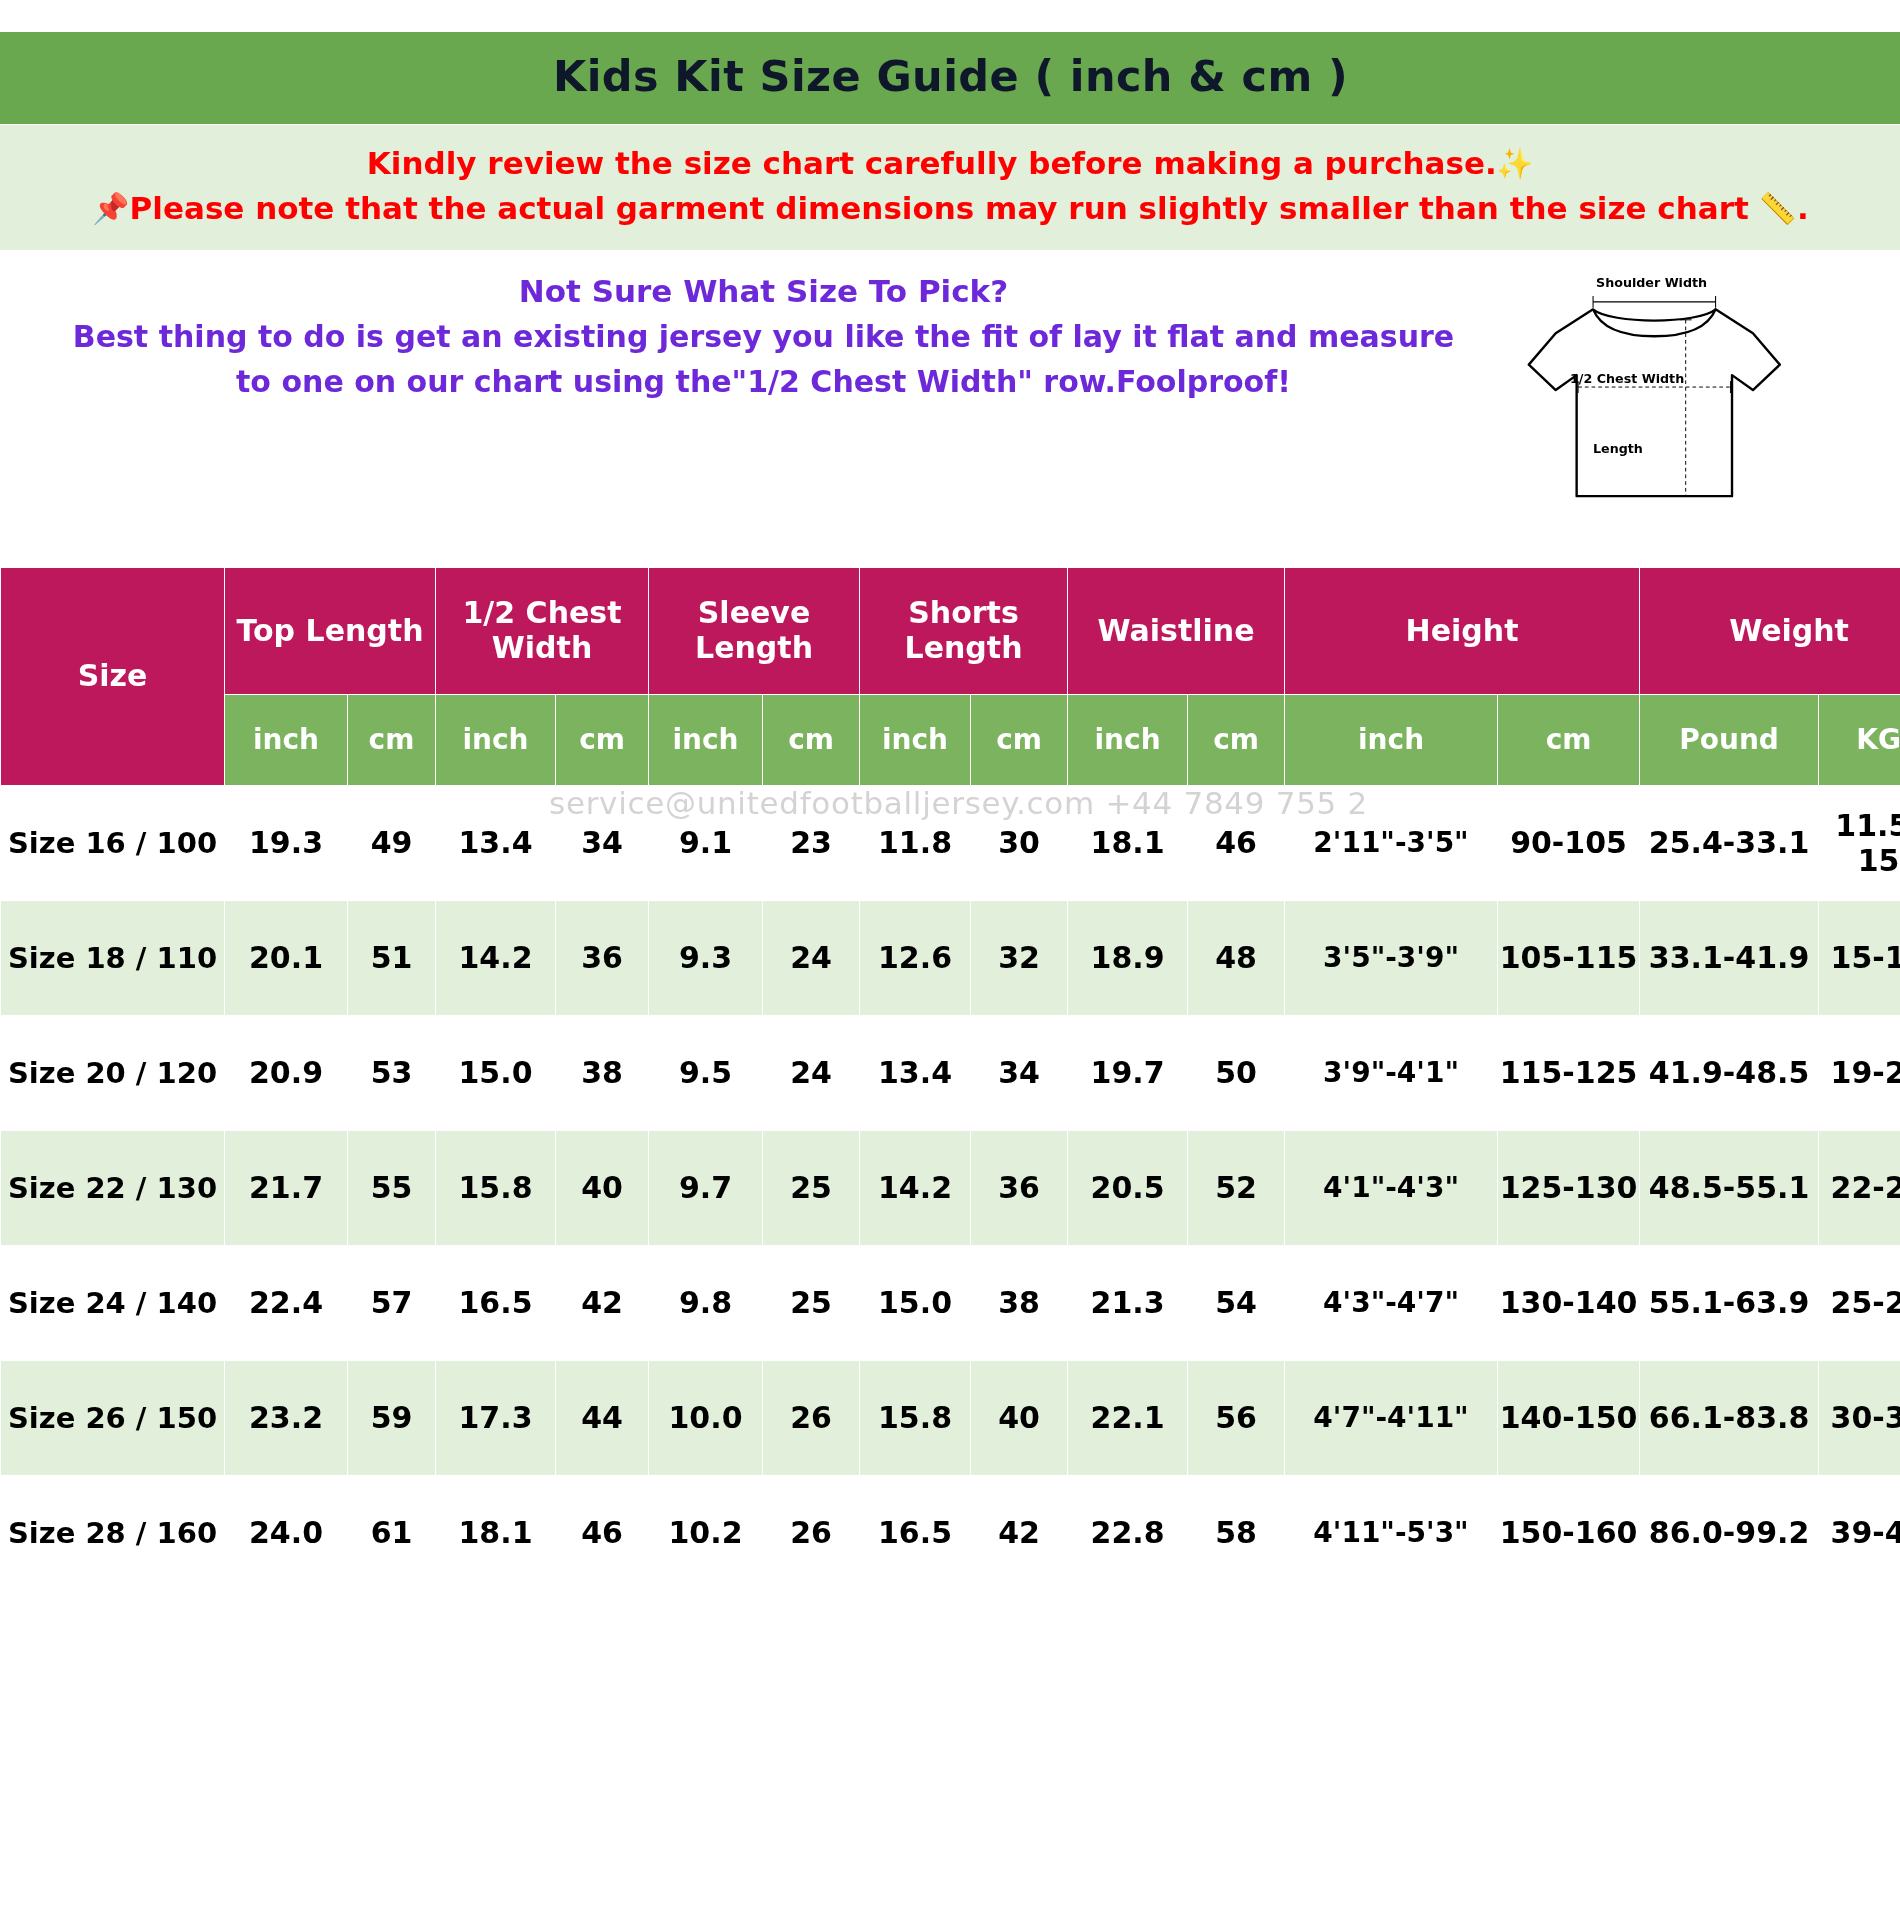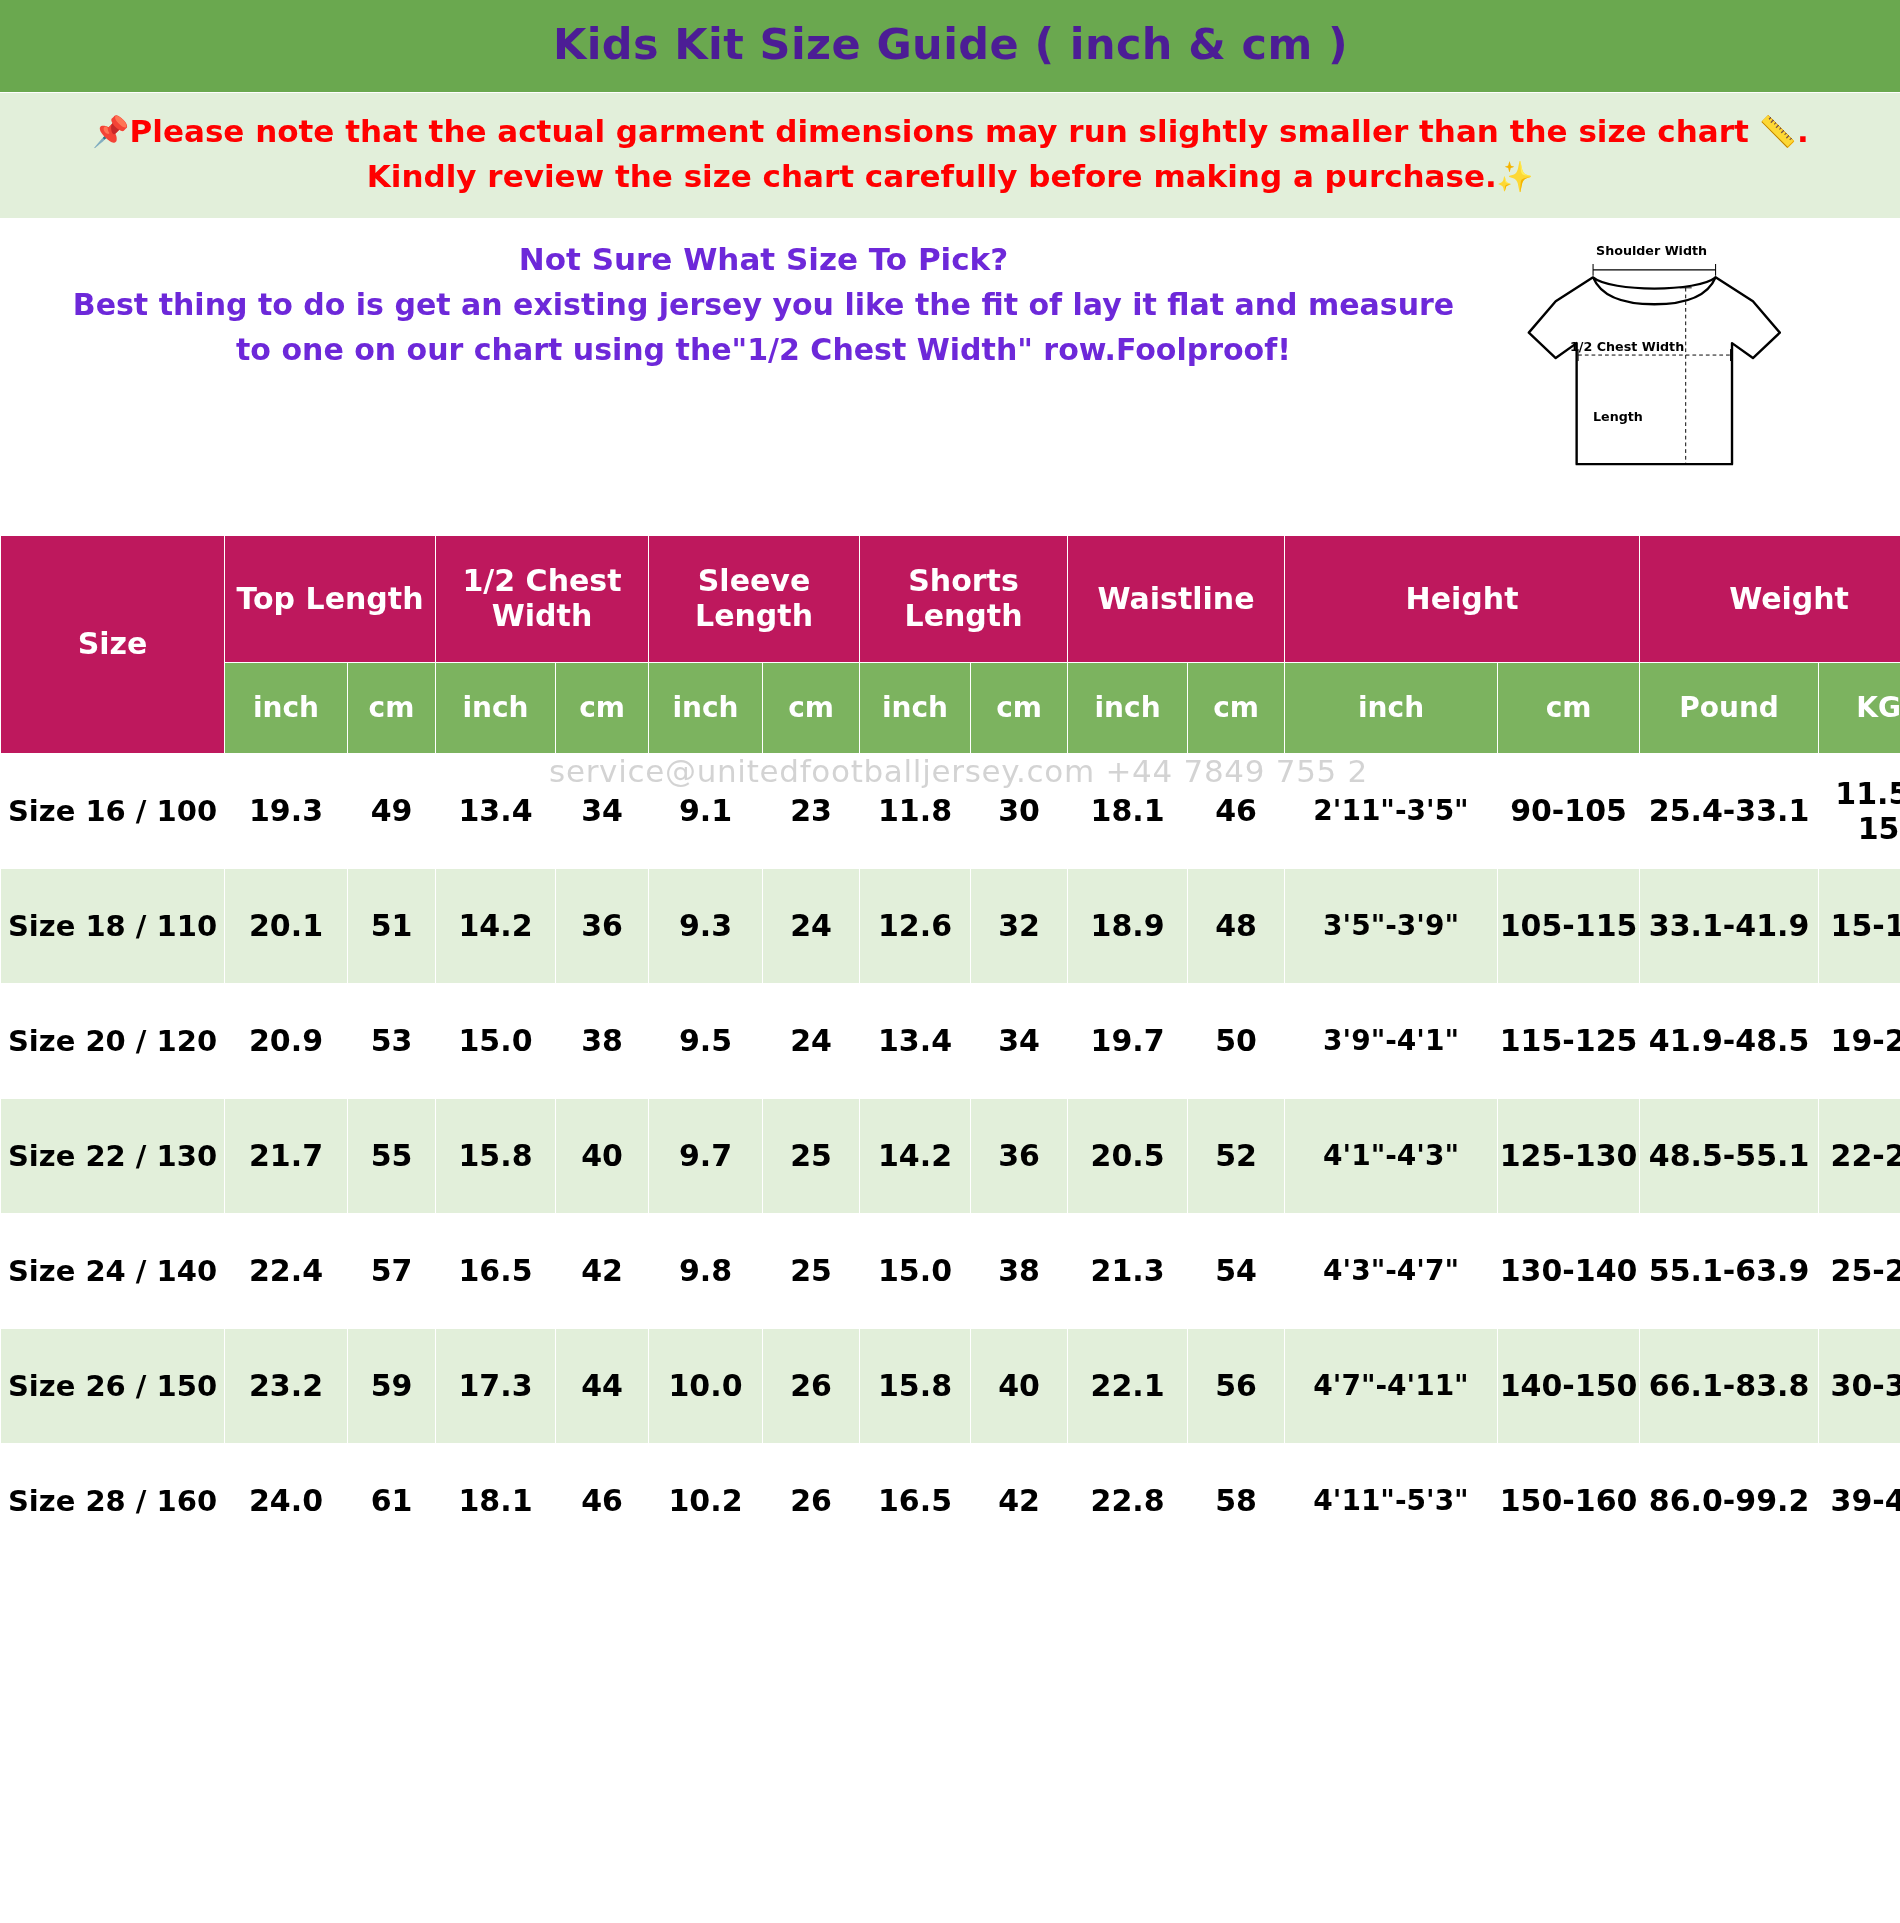--- a/index.html
+++ b/index.html
@@ -13,28 +13,29 @@
   }
   .sheet {
     width: 1901px;
     box-sizing: border-box;
     background: #ffffff;
   }
 
   
   .title-bar {
     background: #6aa84f;
-    color: #4c1d95;
+    color: #0f172a;
     text-align: center;
     font-size: 43px;
     font-weight: bold;
     letter-spacing: 0.4px;
     padding: 19.4px 7.5px 22.4px 7.5px;
     box-sizing: border-box;
     border-bottom: 1.5px solid #ffffff;
+    margin-top: 32px;
   }
 
   
   .notice {
     background: #e2efda;
     color: #ff0000;
     text-align: center;
     font-weight: bold;
     font-size: 31px;
     line-height: 1.45;
@@ -150,24 +151,24 @@
 </style>
 </head>
 <body>
 
 <div class="sheet">
 
   <div class="title-bar">Kids Kit Size Guide ( inch &amp; cm )</div>
 
   <div class="notice">
     <div class="line">
-      <span class="pin">📌</span><span>Please note that the actual garment dimensions may run slightly smaller than the size chart</span> <span class="ruler">📏</span><span>.</span>
+      <span>Kindly review the size chart carefully before making a purchase.</span><span class="sparkle">✨</span>
     </div>
     <div class="line">
-      <span>Kindly review the size chart carefully before making a purchase.</span><span class="sparkle">✨</span>
+      <span class="pin">📌</span><span>Please note that the actual garment dimensions may run slightly smaller than the size chart</span> <span class="ruler">📏</span><span>.</span>
     </div>
   </div>
 
   <div class="help-wrap">
     <div class="help-text">
       <div class="hl1">Not Sure What Size To Pick?</div>
       <div>Best thing to do is get an existing jersey you like the fit of lay it flat and measure</div>
       <div>to one on our chart using the"1/2 Chest Width" row.Foolproof!</div>
     </div>
 

